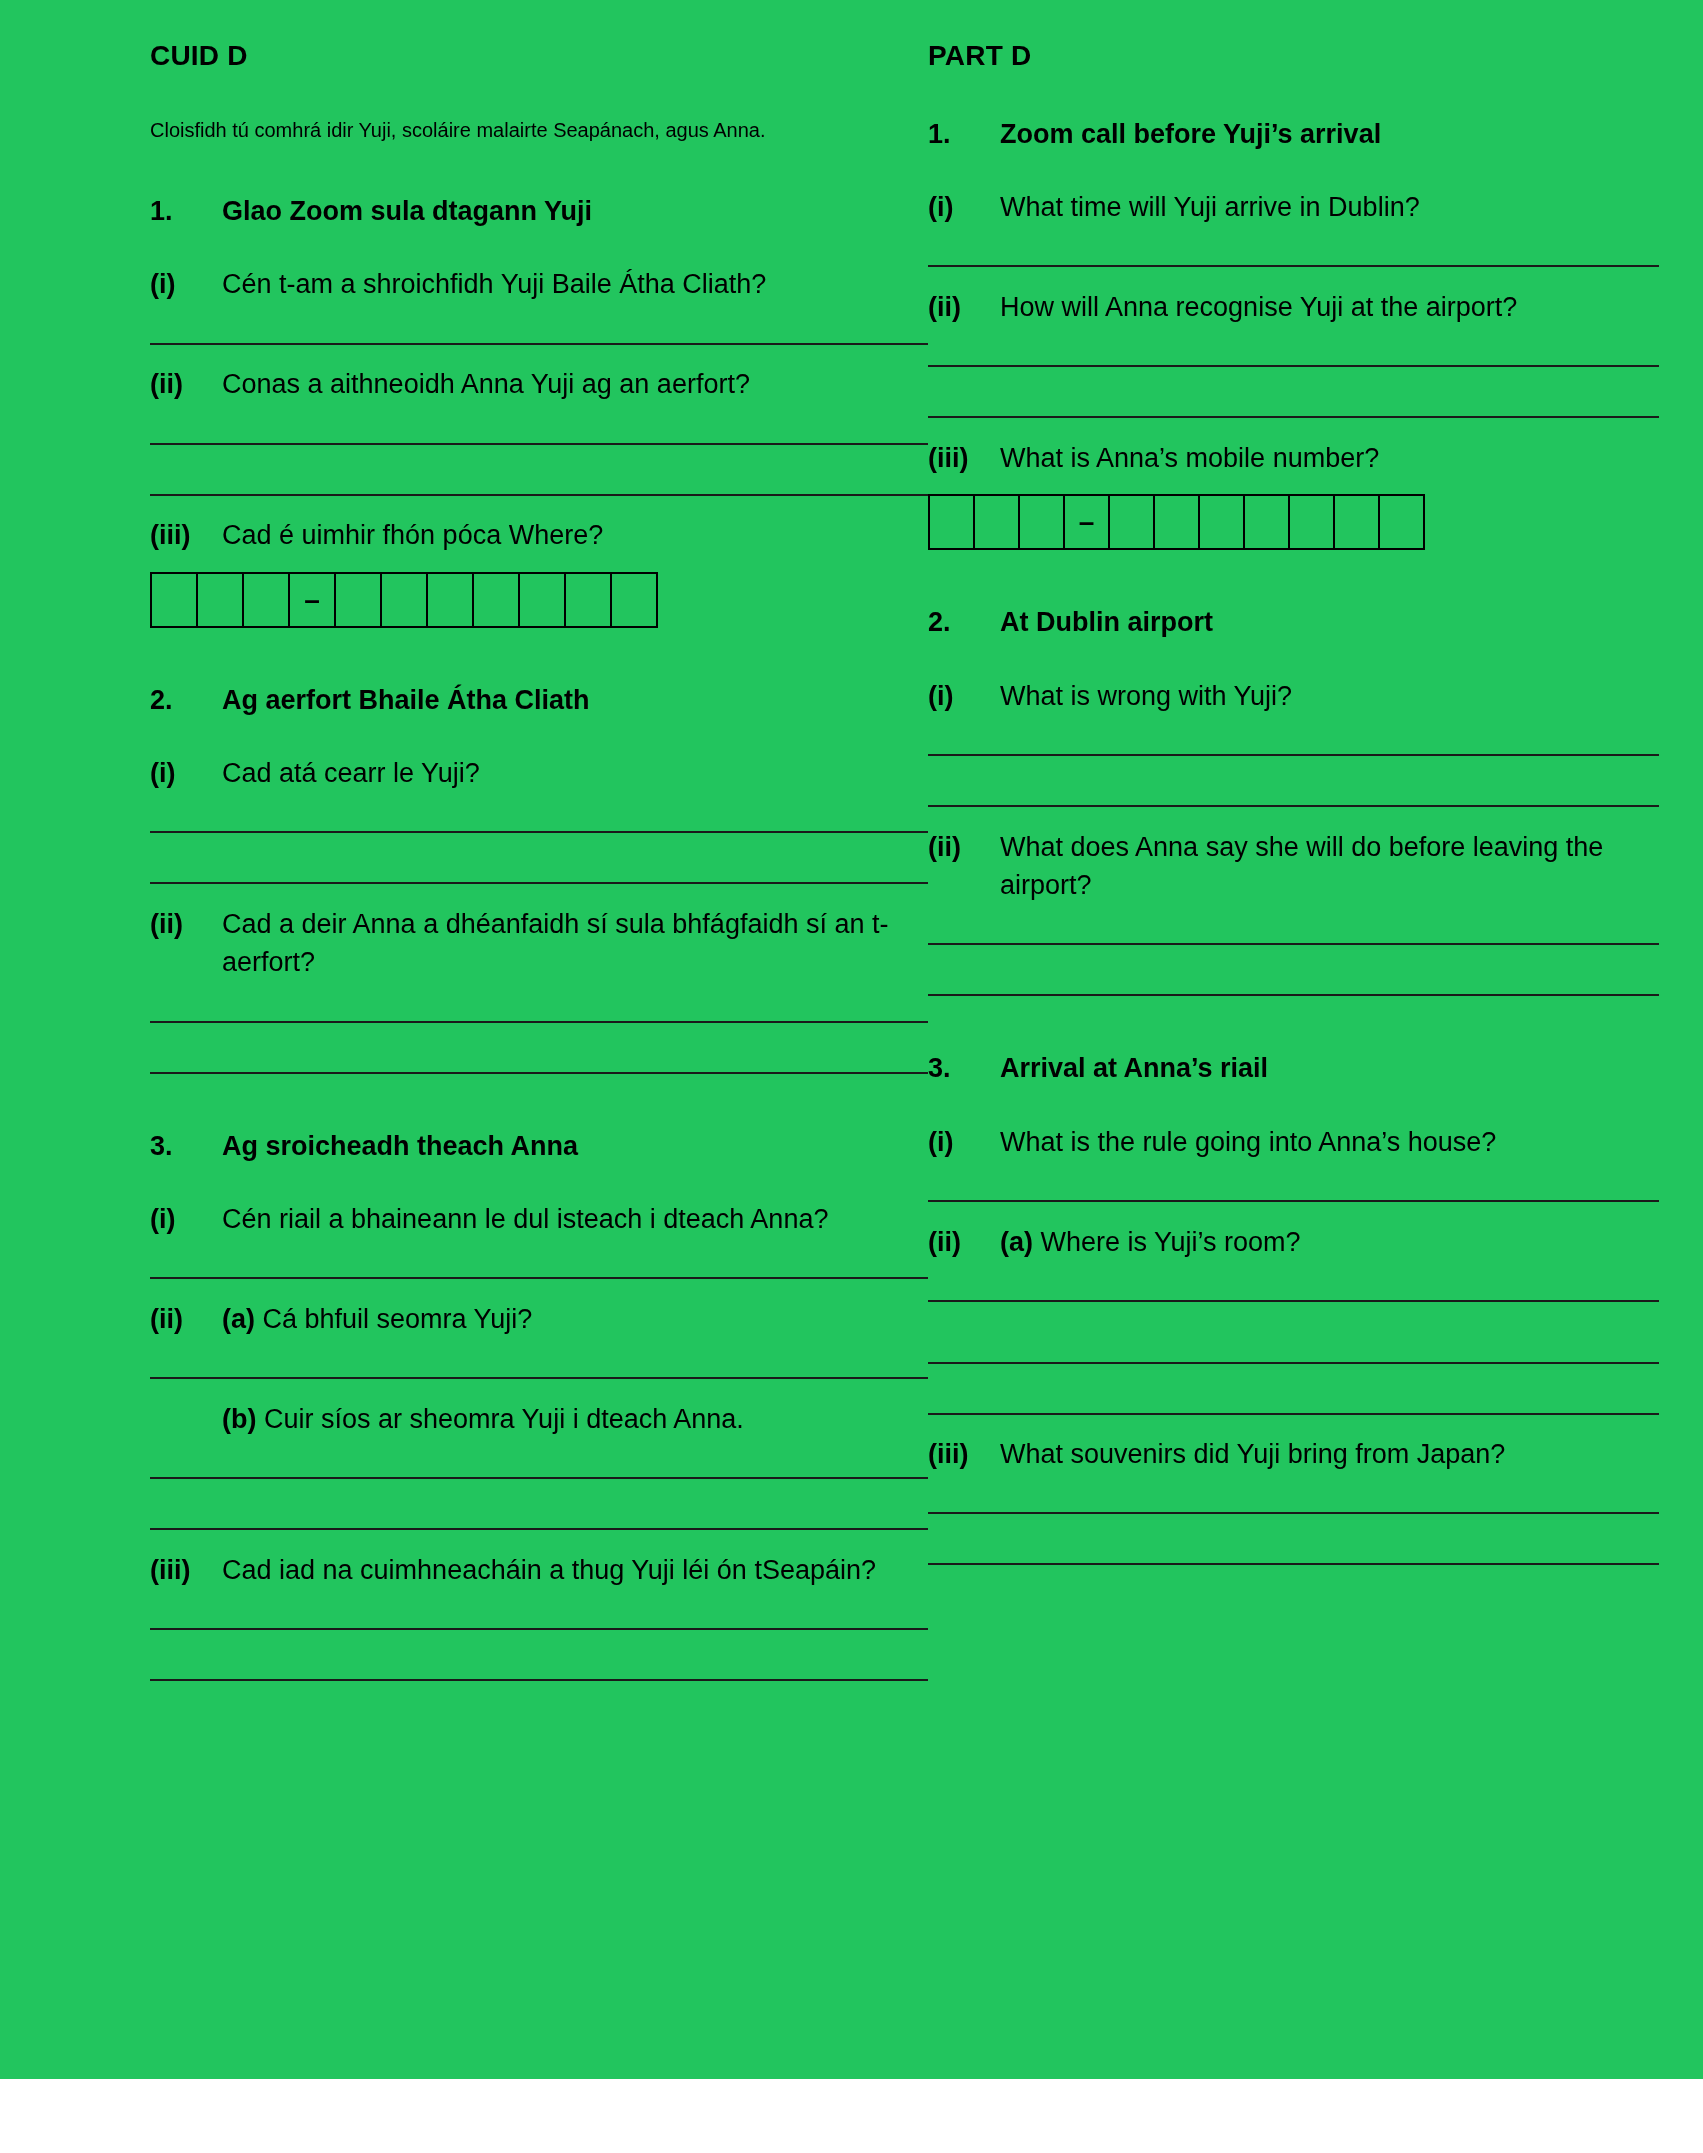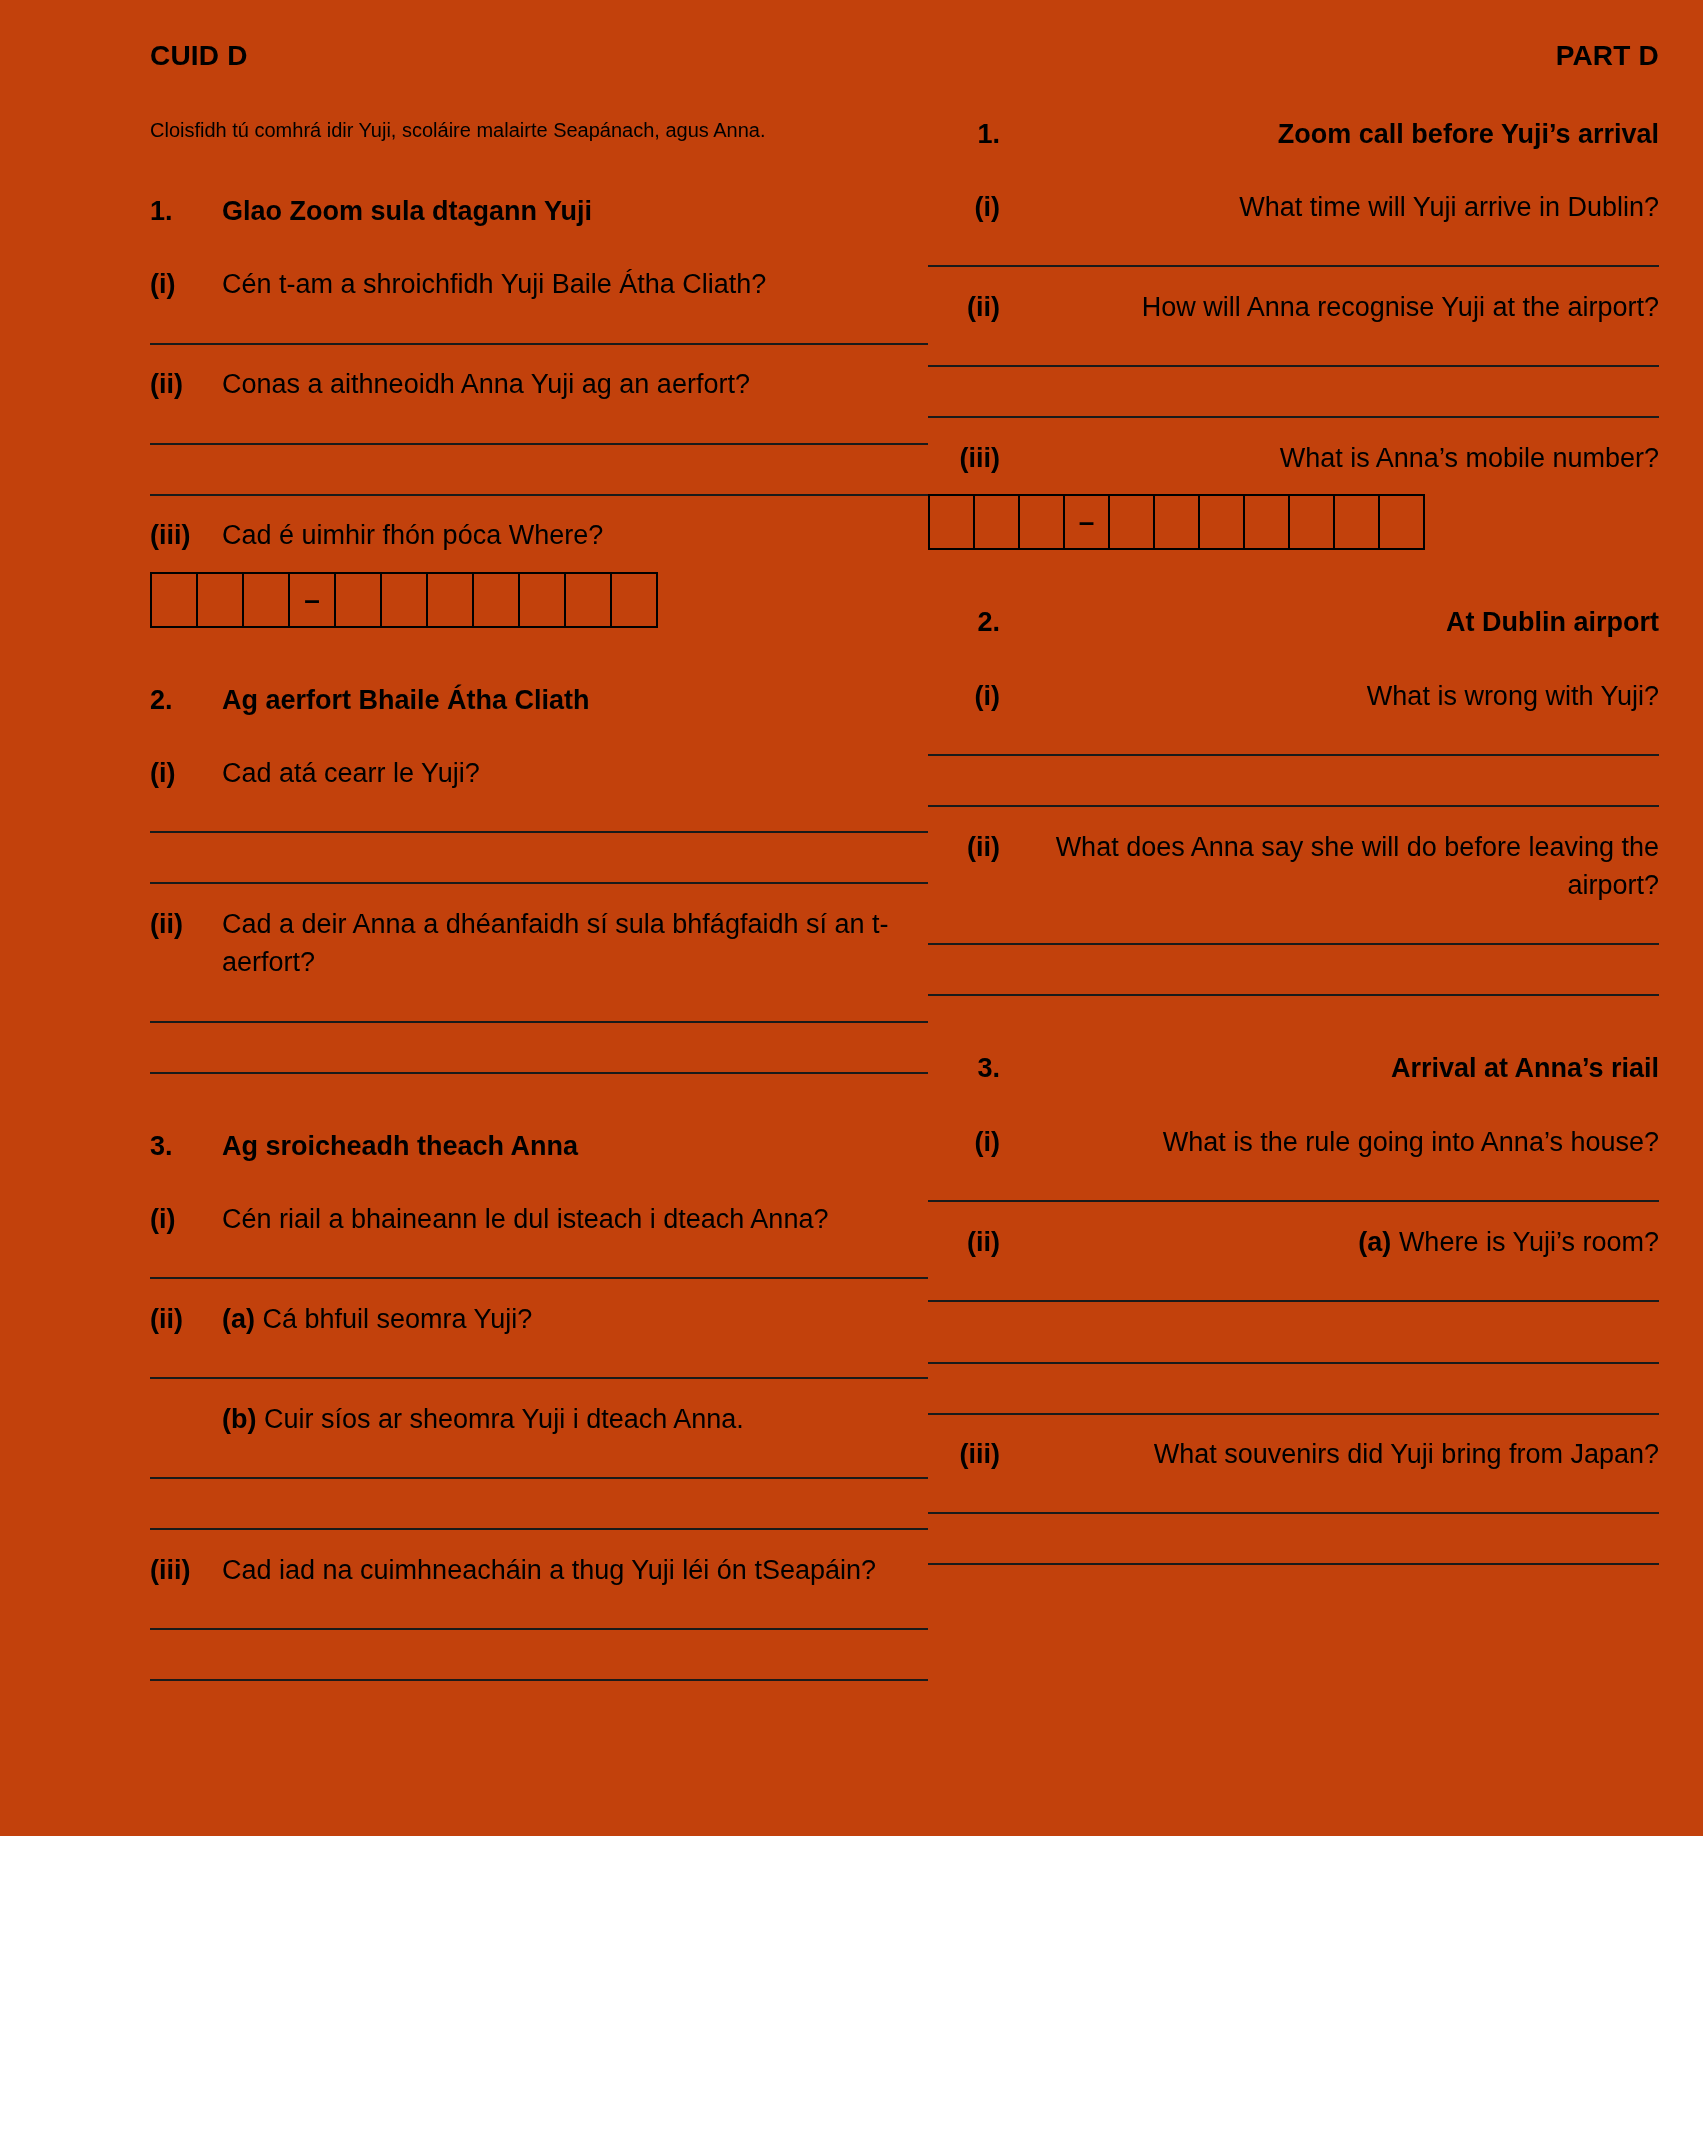--- a/index.html
+++ b/index.html
@@ -10,40 +10,39 @@
   body {
     width: 1703px;
     height: 2154px;
     font-family: "Liberation Sans", sans-serif;
     color: #000000;
     -webkit-font-smoothing: antialiased;
   }
   .page {
     position: relative;
     width: 1703px;
-    height: 1836px;
+    height: 2079px;
     box-sizing: border-box;
     padding: 39px 89px 0 150px;
-    background: #c2410c;
+    background: #22c55e;
   }
   .columns {
     display: flex;
     flex-direction: row;
     align-items: flex-start;
     gap: 0px;
   }
   .col {
     width: 778px;
     flex: 0 0 778px;
   }
   .col-right {
     width: 731px;
     flex: 0 0 731px;
     padding-left: 0px;
-    text-align: right;
   }
 
   .part-heading {
     font-size: 28px;
     font-weight: bold;
     letter-spacing: 0.2px;
     margin: 0 0 43px 0;
     line-height: 1.2;
   }
   .intro {

